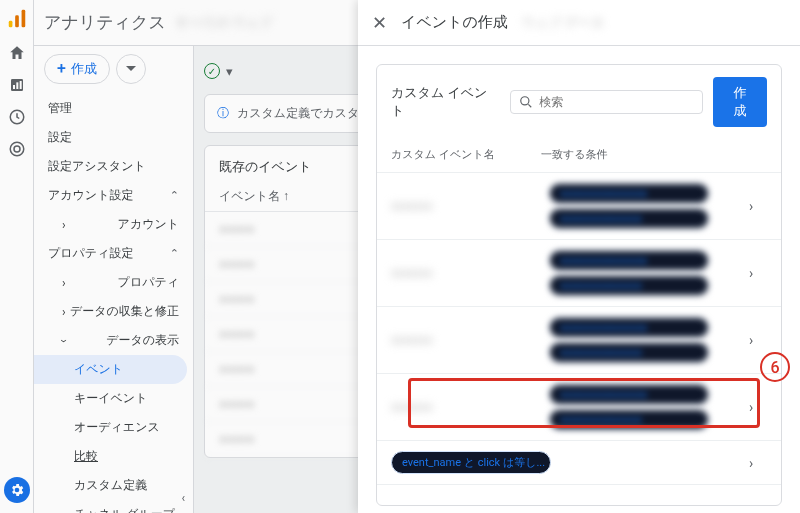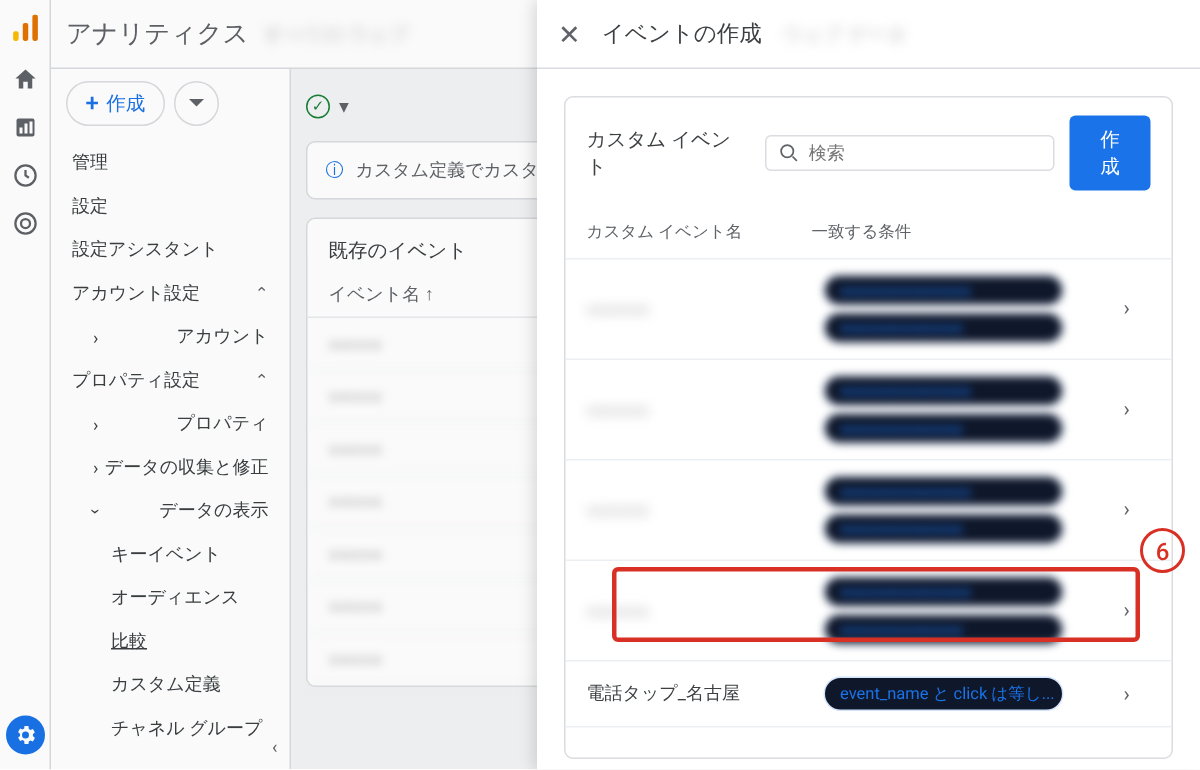--- a/index.html
+++ b/index.html
@@ -145,20 +145,21 @@
               <span class="chev">⌃</span>
             </div>
           <div class="side-item indent"><span>›</span>&nbsp;<span>アカウント</span></div>
           <div class="side-item group">
               <span>プロパティ設定</span>
               <span class="chev">⌃</span>
             </div>
           <div class="side-item indent"><span>›</span>&nbsp;<span>プロパティ</span></div>
           <div class="side-item indent"><span>›</span>&nbsp;<span>データの収集と修正</span></div>
           <div class="side-item indent"><span style="transform:rotate(90deg);display:inline-block;">›</span>&nbsp;<span>データの表示</span></div>
+          <div class="side-item indent sel" style="padding-left:40px;">イベント</div>
           <div class="side-item indent" style="padding-left:40px;">キーイベント</div>
           <div class="side-item indent" style="padding-left:40px;">オーディエンス</div>
           <div class="side-item indent" style="padding-left:40px;text-decoration:underline;">比較</div>
           <div class="side-item indent" style="padding-left:40px;">カスタム定義</div>
           <div class="side-item indent" style="padding-left:40px;">チャネル グループ</div>
 
         </div>
         <div class="collapse">‹</div>
       </div>
 
@@ -242,21 +243,20 @@
         <div class="evrow">
             <div class="col1 name-blur">xxxxxxx</div>
             <div class="col2">
               <span class="chip blur">xxxxxxxxxxxxxxxx</span>
               <span class="chip blur">xxxxxxxxxxxxxxx</span>
             </div>
             <div class="col3 chevr">›</div>
           </div>
 
         <div class="evrow">
-          <div class="col1 name-txt">電話タップ_名古屋</div>
           <div class="col2">
               <span class="chip">event_name と click は等し...</span>
             </div>
           <div class="col3 chevr">›</div>
         </div>
         <div class="evrow">
           
           
           
         </div>

